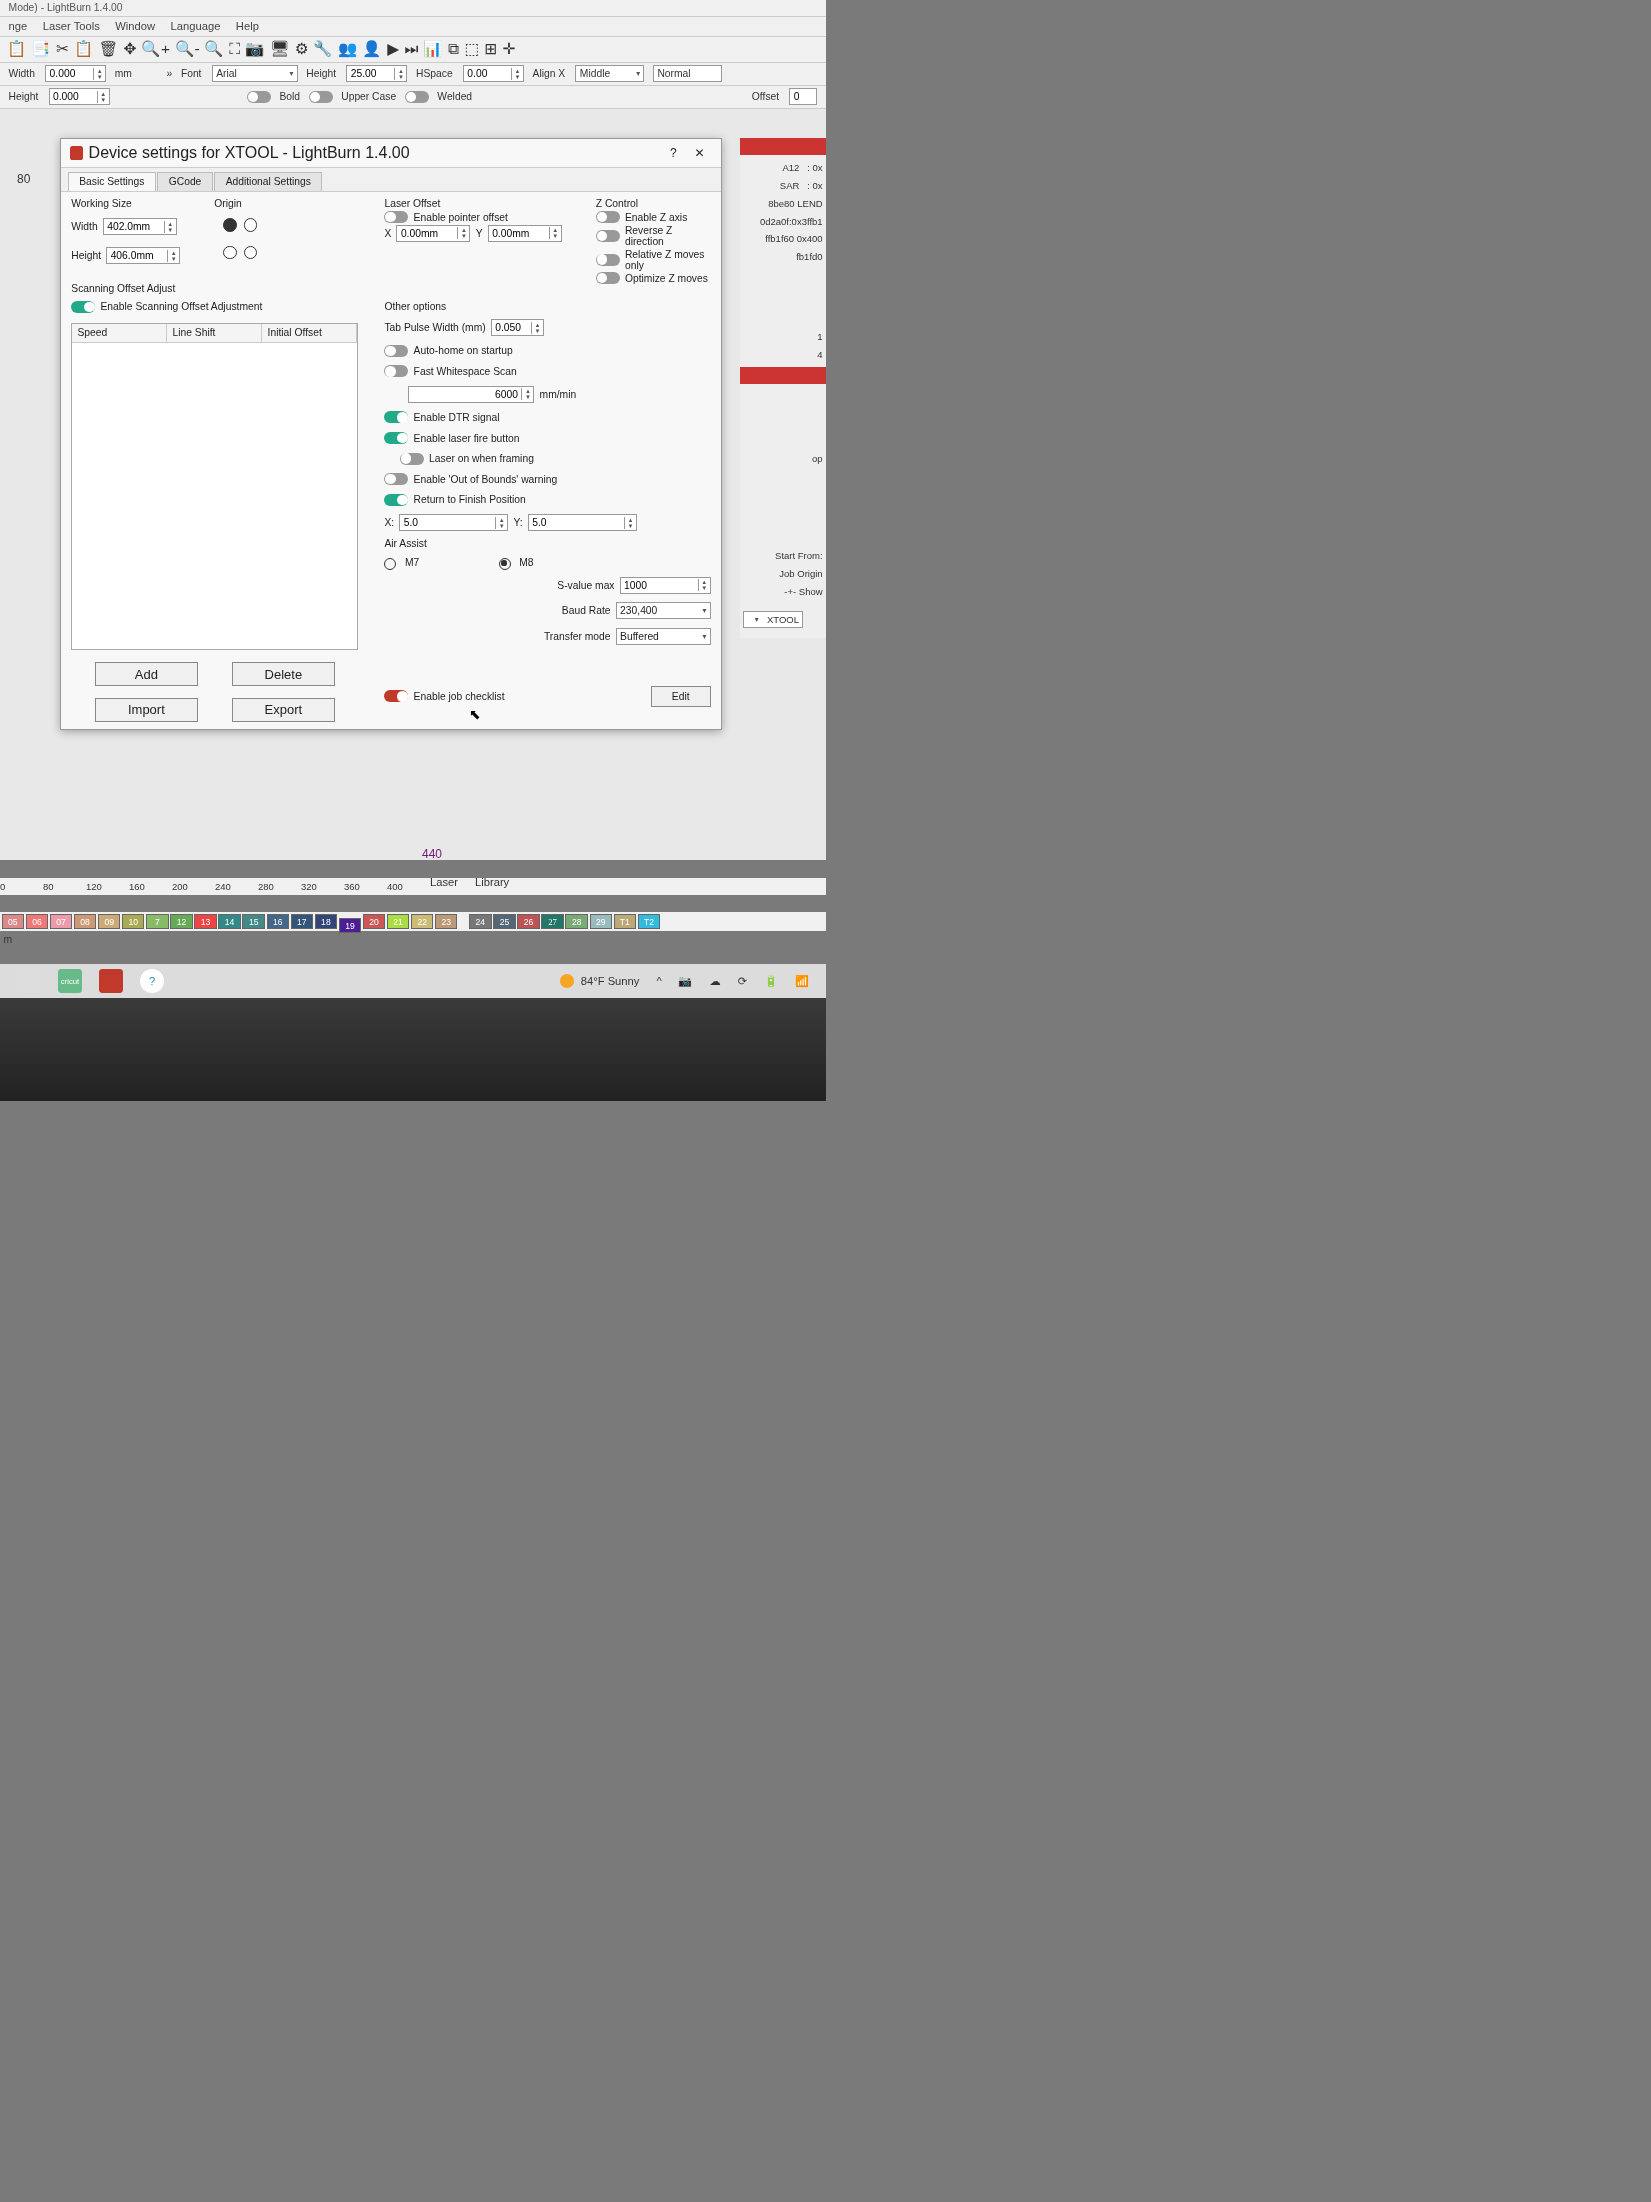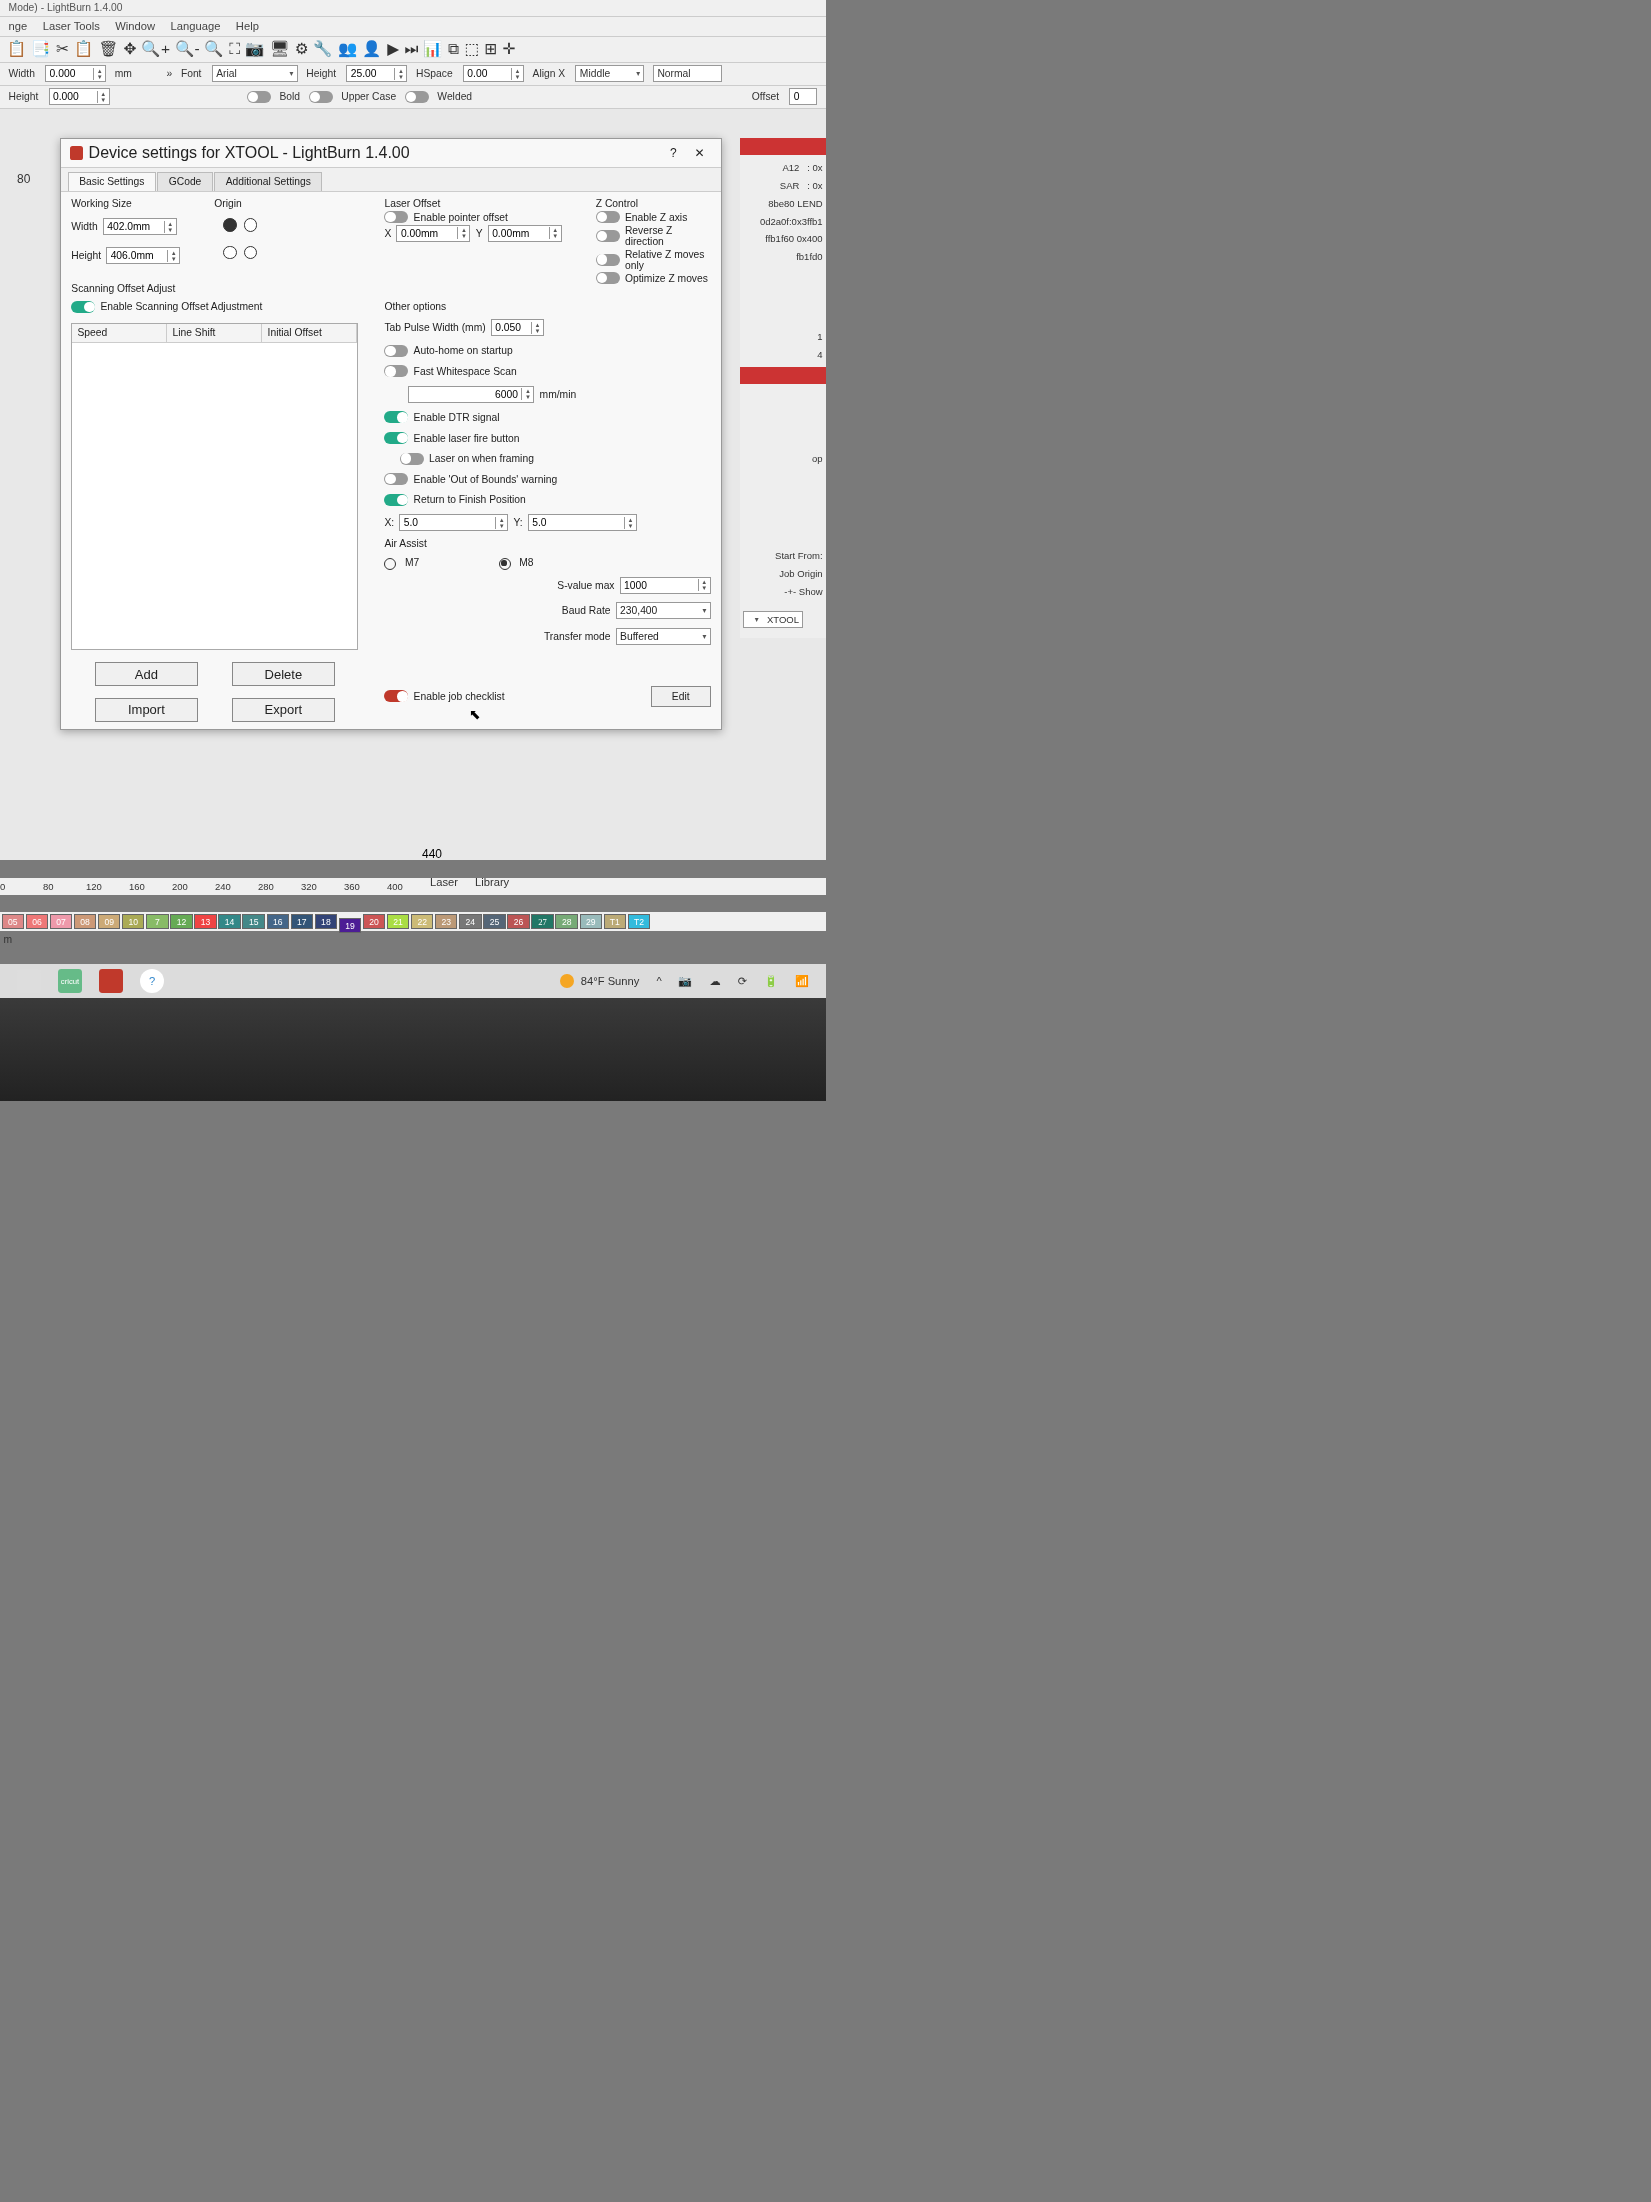--- a/index.html
+++ b/index.html
@@ -659,21 +659,21 @@
           <span>Enable job checklist</span>
           <span style="margin-left:auto"></span>
           <div class="dlg-btn" style="width:60px">Edit</div>
         </div>
       </div>
     </div>
   </div>
 
   <div class="cursor">⬉</div>
 
-  <div style="position:absolute;left:422px;top:847px;font-size:12px;color:#000000">440</div>
+  <div style="position:absolute;left:422px;top:847px;font-size:12px;color:#701a75">440</div>
 
   <div class="ruler" style="top:878px;bottom:auto">
     <span>0</span>
     <span>80</span>
     <span>120</span>
     <span>160</span>
     <span>200</span>
     <span>240</span>
     <span>280</span>
     <span>320</span>
@@ -699,21 +699,21 @@
       <div class="color-swatch" style="background: rgb(51, 136, 136);">14</div>
       <div class="color-swatch" style="background: rgb(68, 136, 136);">15</div>
       <div class="color-swatch" style="background: rgb(68, 102, 136);">16</div>
       <div class="color-swatch" style="background: rgb(51, 85, 119);">17</div>
       <div class="color-swatch" style="background: rgb(51, 68, 119);">18</div>
       <div class="color-swatch" style="background: #4c1d95; margin-top: 8px;">19</div>
       <div class="color-swatch" style="background: rgb(204, 85, 85);">20</div>
       <div class="color-swatch" style="background: rgb(170, 221, 68);">21</div>
       <div class="color-swatch" style="background: rgb(204, 187, 119);">22</div>
       <div class="color-swatch" style="background: rgb(187, 153, 119);">23</div>
-      <div class="color-swatch" style="background: rgb(119, 119, 119);">24</div>
+      <div class="color-swatch" style="background: rgb(119, 119, 119); margin-left: 10px;">24</div>
       <div class="color-swatch" style="background: rgb(85, 102, 119);">25</div>
       <div class="color-swatch" style="background: rgb(187, 85, 85);">26</div>
       <div class="color-swatch" style="background: rgb(34, 119, 102); font-family: Liberation Serif, serif;">27</div>
       <div class="color-swatch" style="background: rgb(119, 170, 119);">28</div>
       <div class="color-swatch" style="background: rgb(153, 187, 187);">29</div>
       <div class="color-swatch" style="background: rgb(187, 170, 119);">T1</div>
       <div class="color-swatch" style="background: rgb(51, 187, 221);">T2</div>
     </div>
 
   <div style="position:absolute;top:934px;left:3.4px;font-size:10.3px;color:#333">m</div>

